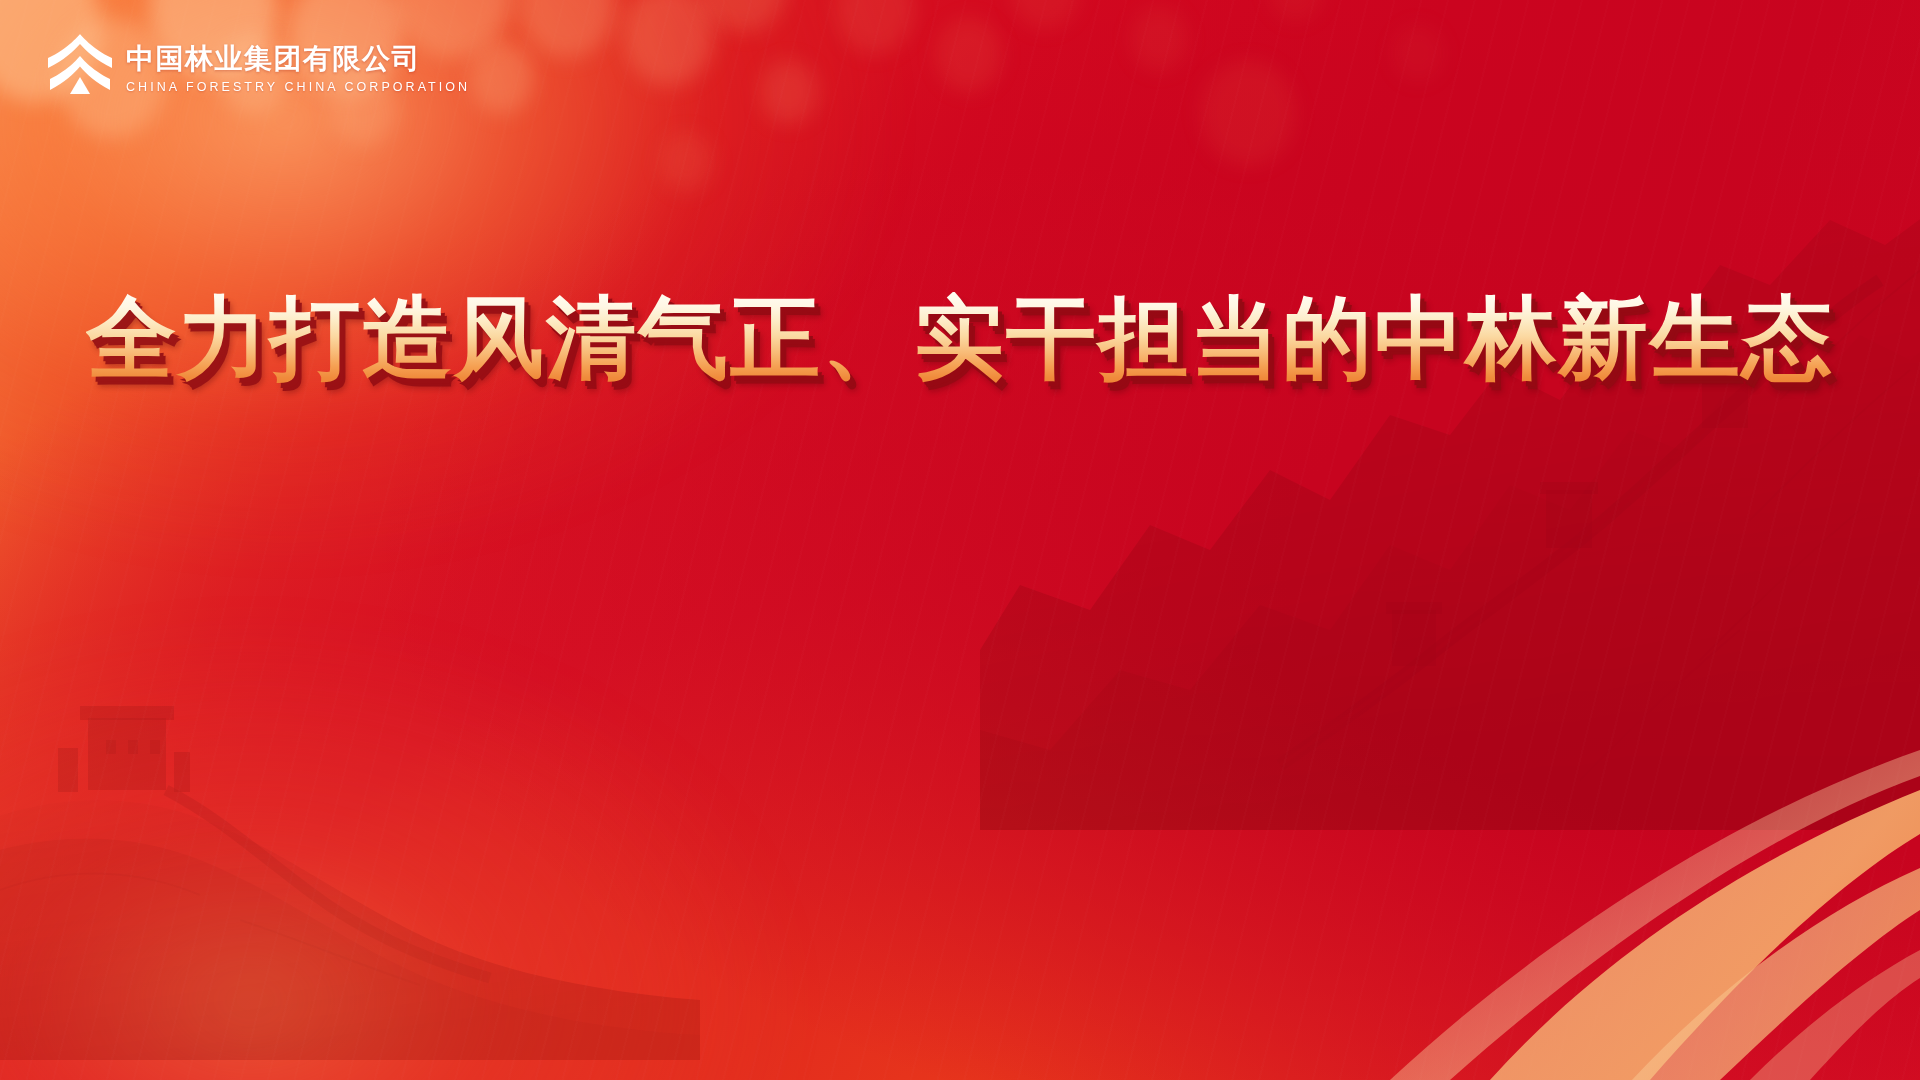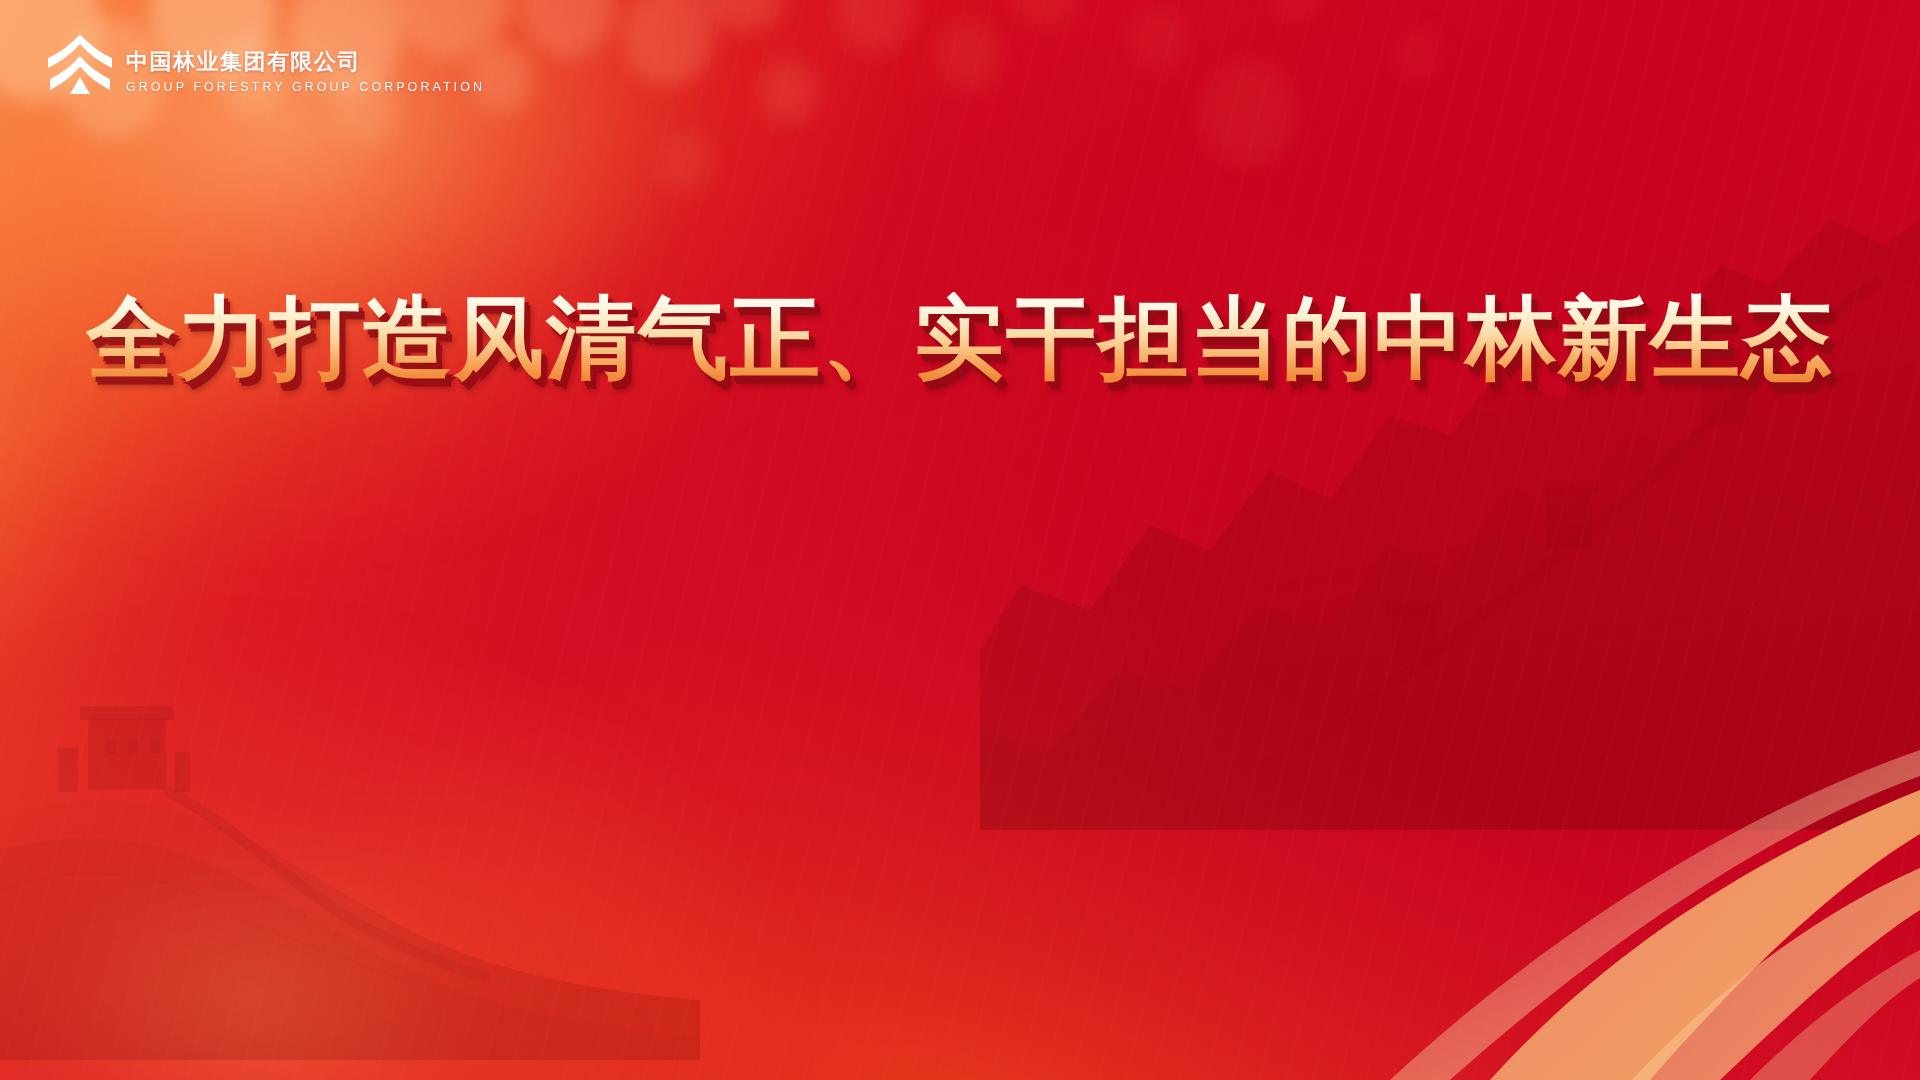--- a/index.html
+++ b/index.html
@@ -74,21 +74,21 @@
   .ribbon-wrap{position:absolute;right:0;bottom:0;width:900px;height:330px;overflow:hidden;}
   .ribbon{position:absolute;}
 
   
   .logo{
     position:absolute;left:46px;top:32px;display:flex;align-items:flex-end;gap:12px;
   }
   .logo-mark{width:68px;height:62px;flex:0 0 auto;}
   .logo-text{display:flex;flex-direction:column;justify-content:flex-end;padding-bottom:1px;}
   .logo-cn{
-    font-size:22px;line-height:1;color:#fff;font-weight:700;
+    font-size:28px;line-height:1;color:#fff;font-weight:700;
     letter-spacing:1.5px;white-space:nowrap;
     text-shadow:0 1px 3px rgba(150,10,10,.30);
   }
   .logo-en{
     font-size:12.5px;line-height:1;color:#fff;font-weight:500;
     letter-spacing:3.05px;white-space:nowrap;margin-top:8px;
     text-shadow:0 1px 2px rgba(150,10,10,.25);
   }
 
   
@@ -253,21 +253,21 @@
   </div>
 
   <div class="logo">
     <svg class="logo-mark" viewBox="0 0 68 62">
       <path fill="#ffffff" d="M34,2 C34,2 22,17 2,26 L2,36 C18,28.5 27.5,19 34,12 C40.5,19 50,28.5 66,36 L66,26 C46,17 34,2 34,2 Z"></path>
       <path fill="#ffffff" d="M34,24 C34,24 23,38 4,47 L4,58 C19,50 28,41.5 34,34.5 C40,41.5 49,50 64,58 L64,47 C45,38 34,24 34,24 Z"></path>
       <path fill="#ffffff" d="M34,45 L24,62 L44,62 Z"></path>
     </svg>
     <div class="logo-text">
       <div class="logo-cn">中国林业集团有限公司</div>
-      <div class="logo-en">GROUP FORESTRY GROUP CORPORATION</div>
+      <div class="logo-en">CHINA FORESTRY CHINA CORPORATION</div>
     </div>
   </div>
 
   <div class="headline">
     <div class="hl-line">
       <span class="hl-shadow" aria-hidden="true">全力打造风清气正、实干担当的中林新生态</span>
       <span class="hl-txt">全力打造风清气正、实干担当的中林新生态</span>
     </div>
   </div>
 

